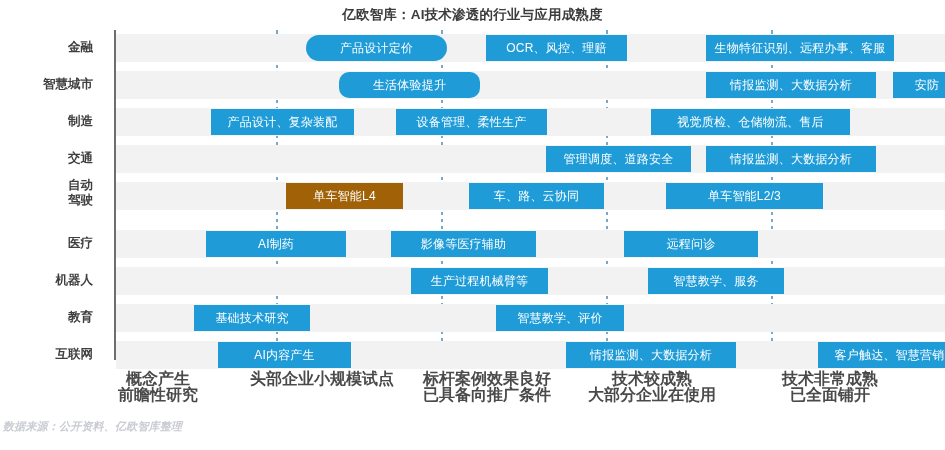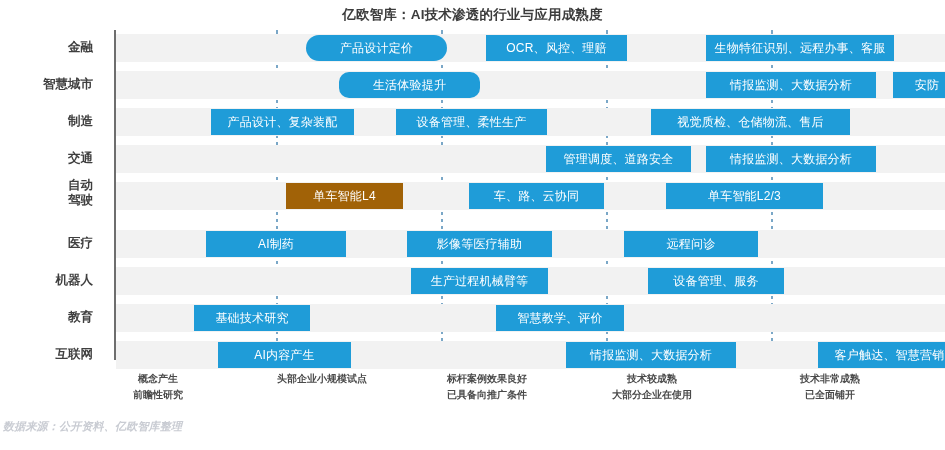--- a/index.html
+++ b/index.html
@@ -98,21 +98,21 @@
     display: flex;
     align-items: center;
     justify-content: center;
     box-sizing: border-box;
     white-space: nowrap;
     letter-spacing: 0.2px;
   }
   .stage-label {
     position: absolute;
     text-align: center;
-    font-size: 10px;
+    font-size: 16px;
     font-weight: bold;
     color: #4a4a4a;
     line-height: 16px;
     white-space: pre-line;
   }
   #footer-source {
     position: absolute;
     left: 3px;
     bottom: 16px;
     font-size: 11px;
@@ -169,24 +169,24 @@
       <div class="bar" style="left: 857px; width: 68px; top: 42px; height: 26px; background: rgb(31, 156, 216);">安防</div>
       <div class="bar" style="left: 175px; width: 143px; top: 79px; height: 26px; background: rgb(31, 156, 216);">产品设计、复杂装配</div>
       <div class="bar" style="left: 360px; width: 151px; top: 79px; height: 26px; background: rgb(31, 156, 216);">设备管理、柔性生产</div>
       <div class="bar" style="left: 615px; width: 199px; top: 79px; height: 26px; background: rgb(31, 156, 216);">视觉质检、仓储物流、售后</div>
       <div class="bar" style="left: 510px; width: 145px; top: 116px; height: 26px; background: rgb(31, 156, 216);">管理调度、道路安全</div>
       <div class="bar" style="left: 670px; width: 170px; top: 116px; height: 26px; background: rgb(31, 156, 216);">情报监测、大数据分析</div>
       <div class="bar" style="left: 250px; width: 117px; top: 153px; height: 26px; background: #a16207;">单车智能L4</div>
       <div class="bar" style="left: 433px; width: 135px; top: 153px; height: 26px; background: rgb(31, 156, 216);">车、路、云协同</div>
       <div class="bar" style="left: 630px; width: 157px; top: 153px; height: 26px; background: rgb(31, 156, 216);">单车智能L2/3</div>
       <div class="bar" style="left: 170px; width: 140px; top: 201px; height: 26px; background: rgb(31, 156, 216);">AI制药</div>
-      <div class="bar" style="left: 371px; width: 145px; top: 201px; height: 26px; background: rgb(31, 156, 216);">影像等医疗辅助</div>
+      <div class="bar" style="left: 355px; width: 145px; top: 201px; height: 26px; background: rgb(31, 156, 216);">影像等医疗辅助</div>
       <div class="bar" style="left: 588px; width: 134px; top: 201px; height: 26px; background: rgb(31, 156, 216);">远程问诊</div>
       <div class="bar" style="left: 375px; width: 137px; top: 238px; height: 26px; background: rgb(31, 156, 216);">生产过程机械臂等</div>
-      <div class="bar" style="left: 612px; width: 136px; top: 238px; height: 26px; background: rgb(31, 156, 216);">设备管理、服务</div>
+      <div class="bar" style="left: 612px; width: 136px; top: 238px; height: 26px; background: rgb(31, 156, 216);">智慧教学、服务</div>
       <div class="bar" style="left: 158px; width: 116px; top: 275px; height: 26px; background: rgb(31, 156, 216);">基础技术研究</div>
       <div class="bar" style="left: 460px; width: 128px; top: 275px; height: 26px; background: rgb(31, 156, 216);">智慧教学、评价</div>
       <div class="bar" style="left: 182px; width: 133px; top: 312px; height: 26px; background: rgb(31, 156, 216);">AI内容产生</div>
       <div class="bar" style="left: 530px; width: 170px; top: 312px; height: 26px; background: rgb(31, 156, 216);">情报监测、大数据分析</div>
       <div class="bar" style="left: 782px; width: 143px; top: 312px; height: 26px; background: rgb(31, 156, 216);">客户触达、智慧营销</div>
     </div>
 </div>
 
 <div id="stage-labels">
     <div class="stage-label" style="left: 68px; width: 180px; top: 371px;">概念产生

